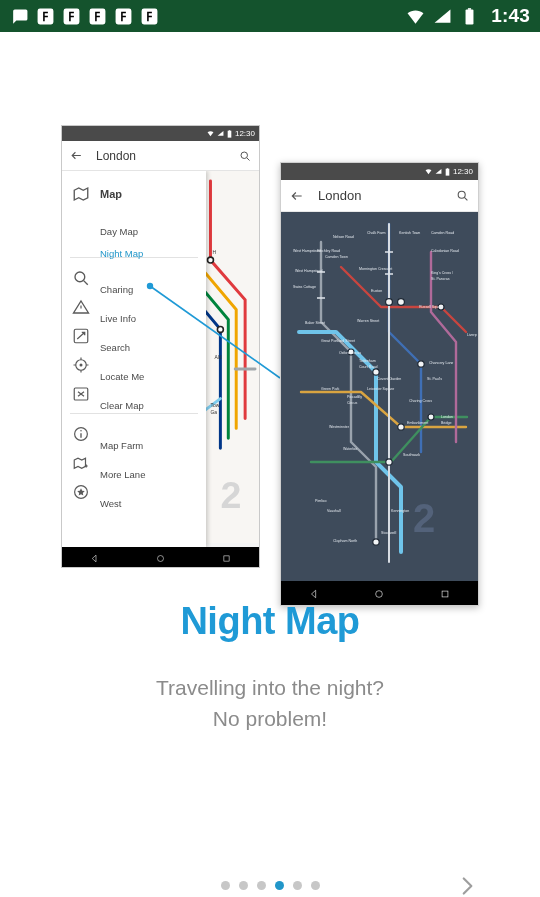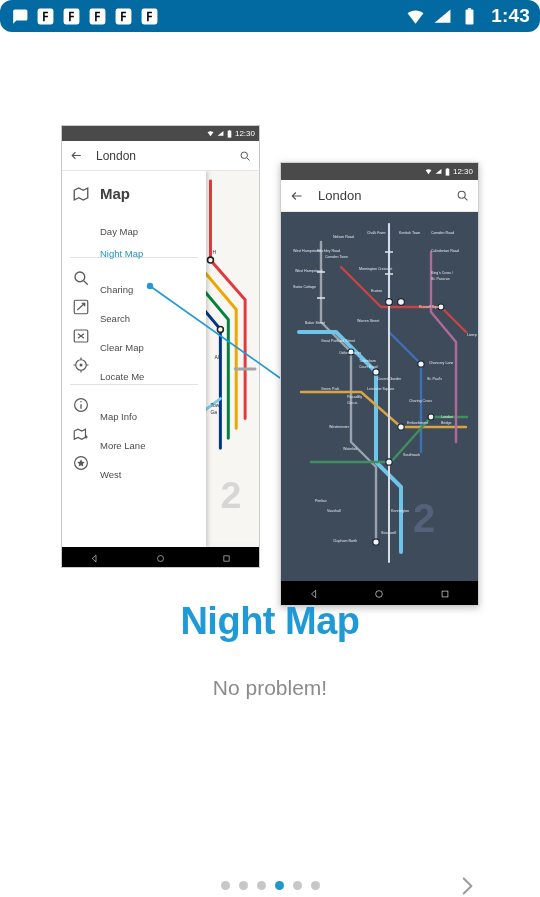--- a/index.html
+++ b/index.html
@@ -7,24 +7,23 @@
     width: 540px; height: 897px;
     background: #ffffff;
     font-family: "Liberation Sans", sans-serif;
     overflow: hidden;
   }
 
   
   .statusbar {
     position: absolute; top: 0; left: 0;
     width: 540px; height: 32px;
-    background: #0369a1;
+    background: #14532d;
     display: flex; align-items: center;
     padding: 0 10px;
-    border-radius: 12px;
   }
   .sb-left { display: flex; align-items: center; gap: 7px; flex: 1; }
   .sb-right { display: flex; align-items: center; gap: 8px; }
   .sb-icon { width: 19px; height: 19px; display: block; }
   .sb-time {
     color: #ffffff; font-size: 19px; font-weight: bold;
     letter-spacing: .2px; margin-left: 4px;
   }
 
   
@@ -62,21 +61,21 @@
 
   
   .mapbg-a { position: absolute; inset: 0; background: #f7f5f2; }
 
   
   .drawer {
     position: absolute; left: 0; top: 0; width: 144px; height: 100%;
     background: #ffffff; box-shadow: 2px 0 4px rgba(0,0,0,.18);
     padding-top: 8px;
   }
-  .drawer-head { font-size: 15px; font-weight: bold; color: #3f3f3f; }
+  .drawer-head { font-size: 11px; font-weight: bold; color: #3f3f3f; }
   .drawer-row {
     display: flex; align-items: center; height: 29px; padding-left: 10px;
   }
   .drawer-row .dicon { width: 18px; height: 18px; flex: 0 0 18px; margin-right: 10px; }
   .drawer-row .dlabel { font-size: 9.5px; color: #4b4b4b; margin-top: 24px; }
   .drawer-row.sub { height: 22px; padding-left: 38px; }
   .drawer-row.sub .dlabel { font-size: 9.5px; }
   .dlabel.active { color: #2196c9; }
   .drawer-sep { height: 1px; background: #e2e2e2; margin: 5px 8px; }
 
@@ -249,49 +248,56 @@
 
           <div class="drawer-row">
             <svg class="dicon" viewBox="0 0 24 24">
               <circle cx="10.5" cy="10.5" r="6.5" fill="none" stroke="#5a5a5a" stroke-width="1.8"></circle>
               <path stroke="#5a5a5a" stroke-width="1.8" d="M15.5 15.5L21 21"></path>
             </svg>
             <span class="dlabel">Charing</span>
           </div>
           <div class="drawer-row">
             <svg class="dicon" viewBox="0 0 24 24">
+              <path fill="none" stroke="#5a5a5a" stroke-width="1.8" d="M12 4L22 20H2z"></path>
+              <path stroke="#5a5a5a" stroke-width="1.6" d="M12 10v4"></path>
+            </svg>
+            <span class="dlabel">Live Info</span>
+          </div>
+          <div class="drawer-row">
+            <svg class="dicon" viewBox="0 0 24 24">
               <rect x="3" y="3" width="18" height="18" rx="2" fill="none" stroke="#5a5a5a" stroke-width="1.6"></rect>
               <path stroke="#5a5a5a" stroke-width="1.6" d="M7 16L17 7M13 7h4v4"></path>
             </svg>
             <span class="dlabel">Search</span>
-          </div>
-          <div class="drawer-row">
-            <svg class="dicon" viewBox="0 0 24 24">
-              <rect x="3" y="4" width="18" height="16" rx="1.5" fill="none" stroke="#5a5a5a" stroke-width="1.6"></rect>
-              <path stroke="#5a5a5a" stroke-width="1.6" d="M8 9l8 6M16 9l-8 6"></path>
-            </svg>
-            <span class="dlabel">Clear Map</span>
           </div>
           <div class="drawer-row">
             <svg class="dicon" viewBox="0 0 24 24">
               <circle cx="12" cy="12" r="7" fill="none" stroke="#5a5a5a" stroke-width="1.6"></circle>
               <circle cx="12" cy="12" r="2" fill="#5a5a5a"></circle>
               <path stroke="#5a5a5a" stroke-width="1.6" d="M12 2v3M12 19v3M2 12h3M19 12h3"></path>
             </svg>
             <span class="dlabel">Locate Me</span>
           </div>
+          <div class="drawer-row">
+            <svg class="dicon" viewBox="0 0 24 24">
+              <rect x="3" y="4" width="18" height="16" rx="1.5" fill="none" stroke="#5a5a5a" stroke-width="1.6"></rect>
+              <path stroke="#5a5a5a" stroke-width="1.6" d="M8 9l8 6M16 9l-8 6"></path>
+            </svg>
+            <span class="dlabel">Clear Map</span>
+          </div>
           <div class="drawer-sep"></div>
 
           <div class="drawer-row">
             <svg class="dicon" viewBox="0 0 24 24">
               <circle cx="12" cy="12" r="8.5" fill="none" stroke="#5a5a5a" stroke-width="1.6"></circle>
               <path stroke="#5a5a5a" stroke-width="1.8" d="M12 11v6"></path>
               <circle cx="12" cy="7.5" r="1" fill="#5a5a5a"></circle>
             </svg>
-            <span class="dlabel">Map Info</span>
+            <span class="dlabel">Map Farm</span>
           </div>
           <div class="drawer-row">
             <svg class="dicon" viewBox="0 0 24 24">
               <path fill="none" stroke="#5a5a5a" stroke-width="1.6" d="M3 8l5-2.5 5 2.5 5-2.5v11L13 19 8 16.5 3 19z"></path>
               <path stroke="#5a5a5a" stroke-width="1.6" d="M17 16h4M19 14v4"></path>
             </svg>
             <span class="dlabel">More Lane</span>
           </div>
           <div class="drawer-row">
             <svg class="dicon" viewBox="0 0 24 24">
@@ -432,20 +438,21 @@
           </svg>
         <svg width="10" height="10" viewBox="0 0 24 24">
             <rect x="5" y="5" width="14" height="14" fill="none" stroke="#e8e8e8" stroke-width="1.6"></rect>
           </svg>
       </div>
     </div>
   </div>
 
   <div class="headline">Night Map</div>
   <div class="subline">
+    <div>Travelling into the night?</div>
     <div>No problem!</div>
   </div>
 
   <div class="pager">
     <div class="dots">
       <span class="dot"></span>
       <span class="dot"></span>
       <span class="dot"></span>
       <span class="dot active"></span>
       <span class="dot"></span>

